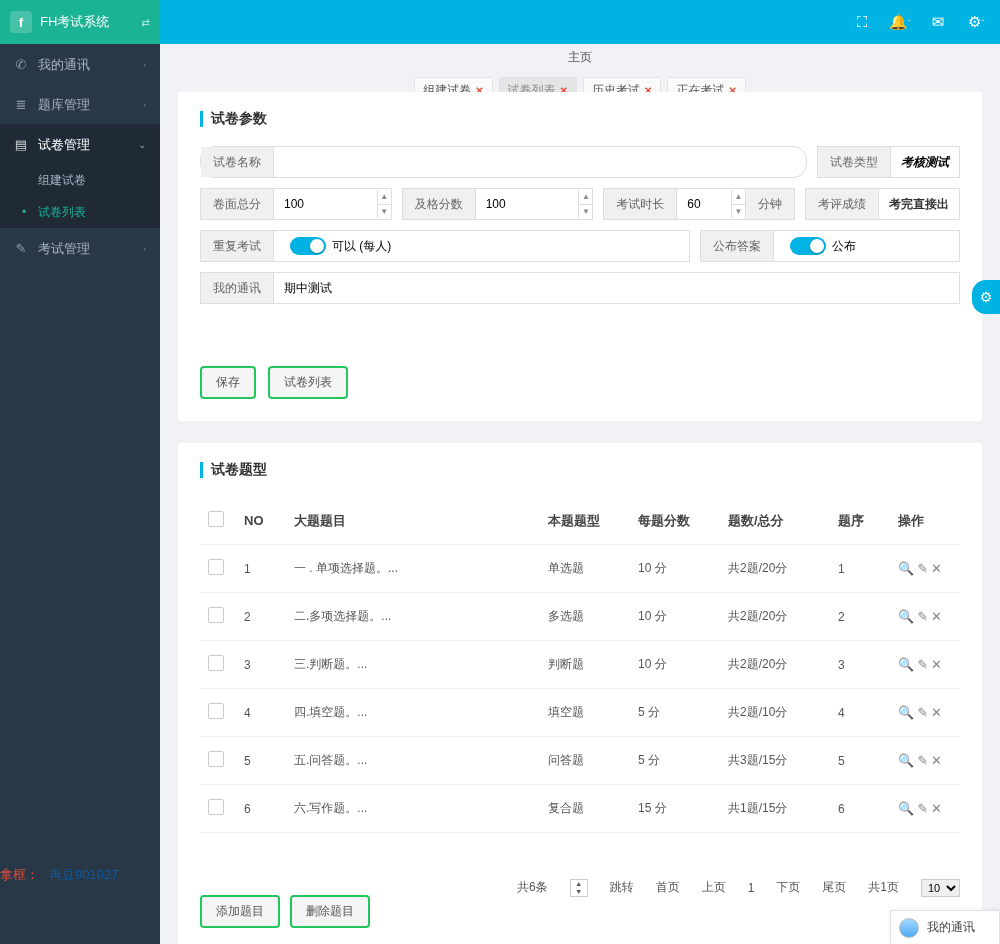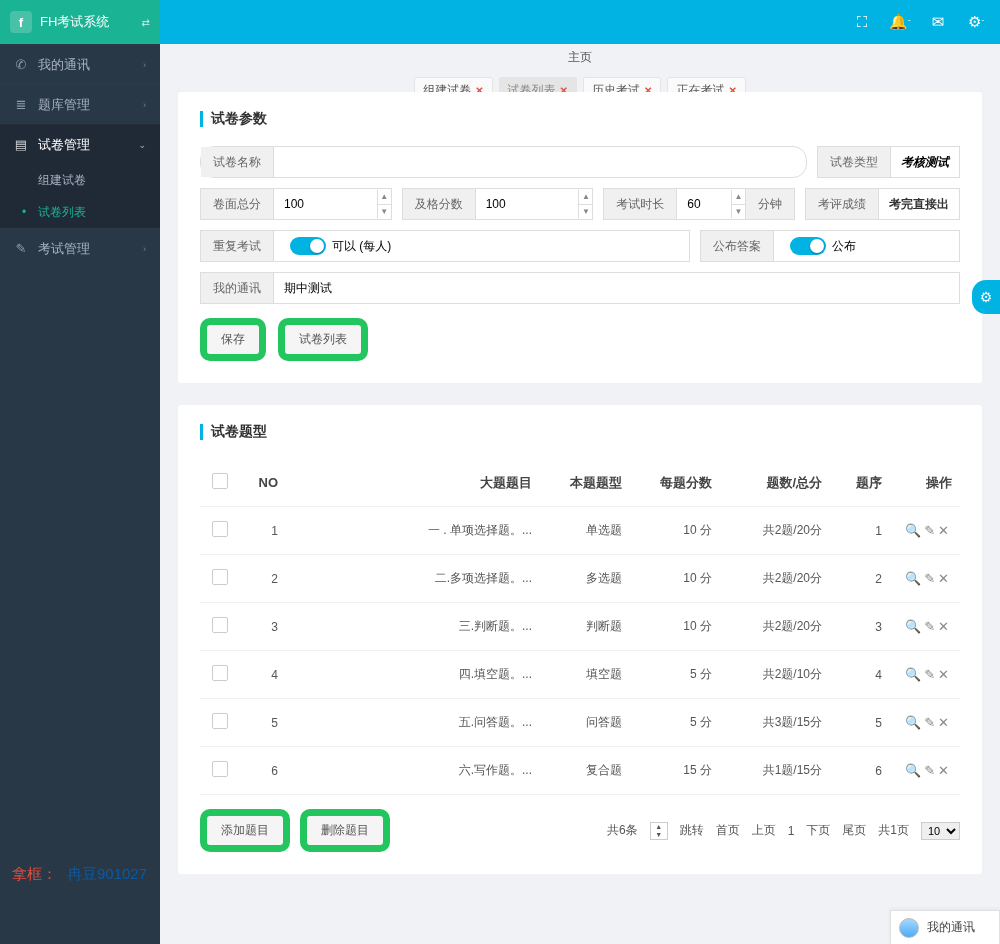--- a/index.html
+++ b/index.html
@@ -39,36 +39,36 @@
 .cell { display:flex; align-items:center; border:1px solid #ddd; background:#fff; height:32px;}
 .cell .lbl { background:#f0f0f0; height:100%; display:flex; align-items:center; padding:0 12px; font-size:12px; color:#666; border-right:1px solid #ddd; white-space:nowrap;}
 .cell .lbl.right { border-right:none; border-left:1px solid #ddd;}
 .cell input[type=text] { border:none; outline:none; height:100%; padding:0 10px; font-size:12px; flex:1;}
 .cell .valslot { flex:1; padding:0 10px; font-size:12px; display:flex; align-items:center; height:100%;}
 .spinner { width:14px; height:28px; display:flex; flex-direction:column; border-left:1px solid #ddd;}
 .spinner span { flex:1; display:flex; align-items:center; justify-content:center; font-size:8px; color:#888; cursor:pointer;}
 .spinner span:first-child { border-bottom:1px solid #ddd;}
 .toggle { width:36px; height:18px; border-radius:9px; background:#00b3e3; position:relative; display:inline-block; margin:0 6px;}
 .toggle .knob { width:14px; height:14px; background:#fff; border-radius:50%; position:absolute; top:2px; right:2px; box-shadow:0 1px 2px rgba(0,0,0,.3);}
-.btn { border:7px solid #22c55e; background:#f5f5f5; padding:6px 14px; font-size:12px; color:#555; cursor:pointer; border-radius:10px;}
+.btn { border:2px solid #22c55e; background:#f5f5f5; padding:6px 14px; font-size:12px; color:#555; cursor:pointer; border-radius:4px;margin-top:48px;}
 .btn-row { display:flex; gap:12px; margin-top:14px;}
 
 table.qt { width:100%; border-collapse:collapse; font-size:12px; color:#555;}
-table.qt th, table.qt td { text-align:right; padding:14px 8px; border-bottom:1px solid #f0f0f0;}
+table.qt th, table.qt td { text-align:left; padding:14px 8px; border-bottom:1px solid #f0f0f0;}
 table.qt th { font-weight:600; color:#444; font-size:13px;}
 .chk { width:16px; height:16px; border:1px solid #ccc; border-radius:2px; display:inline-block; cursor:pointer; background:#fff;}
 .actions span { margin-right:3px; cursor:pointer; font-size:13px; color:#888;}
 .table-footer { display:flex; justify-content:space-between; align-items:center; margin-top:14px; font-size:12px; color:#555;}
 .table-footer .left { display:flex; gap:10px;}
-.table-footer .right { display:flex; align-items:center; gap:12px;}
+.table-footer .right { display:flex; align-items:center; gap:22px;}
 .table-footer .spn { width:18px; height:18px; border:1px solid #ccc; display:flex; flex-direction:column;}
 .table-footer .spn span{flex:1;font-size:7px;text-align:center;cursor:pointer;}
 .table-footer select { border:1px solid #ccc; font-size:11px; padding:1px 2px;}
 
-.watermark { position:absolute; left:12px; bottom:60px; font-size:15px; color:#e74c3c;}
+.watermark { position:absolute; left:0; bottom:60px; font-size:13px; color:#e74c3c;}
 .watermark .k2 { color:#0b5aa3; margin-left:10px;}
 .chat-tab { position:absolute; right:0; bottom:0; width:110px; height:34px; background:#fff; border:1px solid #e0e0e0; border-bottom:none; display:flex; align-items:center; gap:8px; padding:0 8px; font-size:12px; color:#444; box-shadow:0 -1px 4px rgba(0,0,0,.05);}
 .chat-tab .avatar { width:20px; height:20px; border-radius:50%; background:linear-gradient(#a5d8ff,#4dabf7); border:1px solid #bbb;}
 .side-gear { position:absolute; right:0; top:280px; width:28px; height:34px; background:#00b3e3; color:#fff; border-radius:14px 0 0 14px; display:flex; align-items:center; justify-content:center; font-size:14px; cursor:pointer;}
 </style>
 </head>
 <body>
 
 <div class="app">
 

